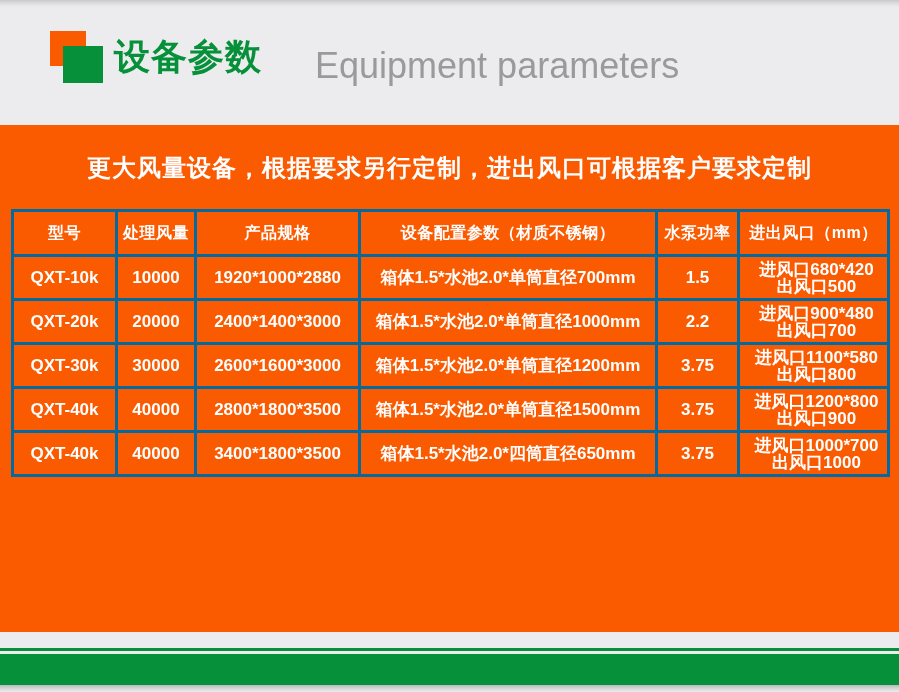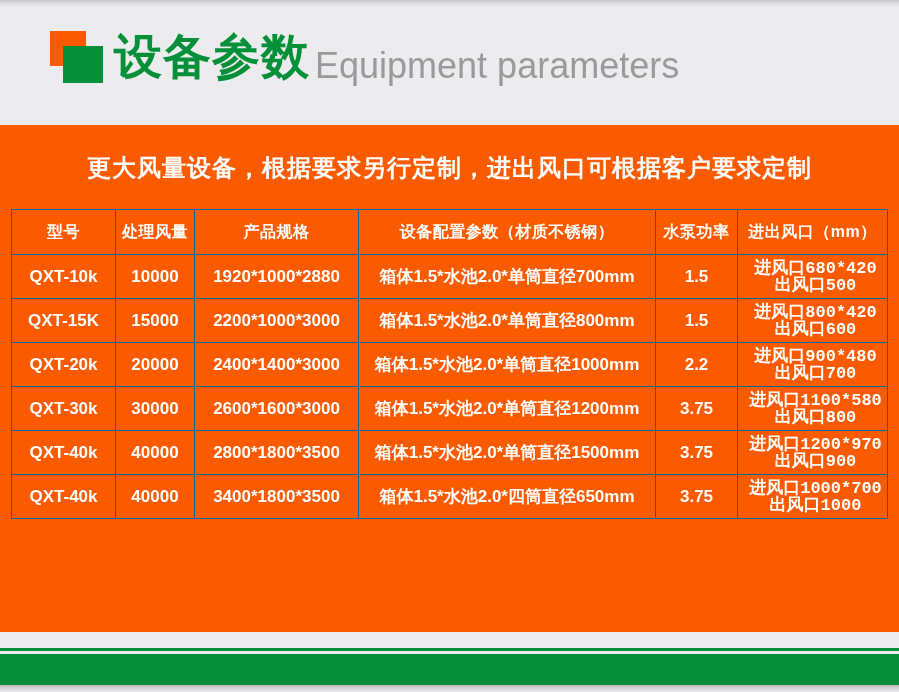--- a/index.html
+++ b/index.html
@@ -18,21 +18,21 @@
   
   .header{
     position:absolute;left:0;top:7px;width:899px;height:118px;
     background:#ececee;
   }
   .logo-mark{position:absolute;left:50px;top:24px;width:56px;height:52px;}
   .logo-sq-orange{position:absolute;left:0;top:0;width:36px;height:35px;background:#fa5a00;}
   .logo-sq-green{position:absolute;left:13px;top:15px;width:40px;height:37px;background:#06903a;}
   .title-cn{
     position:absolute;left:114px;top:24px;
-    font-size:48px;line-height:52px;font-weight:bold;color:#06903a;
+    font-size:36px;line-height:52px;font-weight:bold;color:#06903a;
     letter-spacing:1px;white-space:nowrap;
   }
   .title-en{
     position:absolute;left:315px;top:42px;
     font-size:36px;line-height:33px;color:#9a9a9c;font-weight:normal;
     white-space:nowrap;
   }
   
   .panel{
     position:absolute;left:0;top:125px;width:899px;height:507px;
@@ -44,21 +44,21 @@
     font-size:24px;line-height:34px;letter-spacing:1px;white-space:nowrap;
   }
   
   .spec-table{
     position:absolute;left:11px;top:84px;
     width:877px;
     border-collapse:collapse;
     table-layout:fixed;
   }
   .spec-table td,.spec-table th{
-    border:1px solid #0369a1;
+    border:3px solid #0369a1;
     color:#ffffff;
     background:#fa5a00;
     padding:0 4px;
     height:44px;
     box-sizing:border-box;
     vertical-align:middle;
   }
   .spec-table thead th{
     font-size:16px;font-weight:bold;text-align:center;letter-spacing:0.5px;
     height:45px;
@@ -71,21 +71,20 @@
   .col-spec{width:164px;}
   .col-config{width:297px;}
   .col-pump{width:82px;}
   .col-vent{width:150px;}
   td.vent-cell{
     text-align:left;
     padding-left:10px;
     font-size:14.5px;
     line-height:17px;
     font-weight:bold;
-    font-family:Liberation Mono, monospace;
   }
   td.vent-cell .vl{display:block;white-space:nowrap;}
   
   .gap{
     position:absolute;left:0;top:632px;width:899px;height:18px;background:#ececee;
   }
   .green-line{
     position:absolute;left:0;top:648px;width:899px;height:3px;background:#06903a;
   }
   .green-bar{
@@ -138,31 +137,20 @@
         <td>10000</td>
         <td>1920*1000*2880</td>
         <td>箱体1.5*水池2.0*单筒直径700mm</td>
         <td>1.5</td>
         <td class="vent-cell">
           <span class="vl">进风口680*420</span>
           <span class="vl">出风口500</span>
         </td>
       </tr>
       <tr>
-        <td>QXT-15K</td>
-        <td>15000</td>
-        <td>2200*1000*3000</td>
-        <td>箱体1.5*水池2.0*单筒直径800mm</td>
-        <td>1.5</td>
-        <td class="vent-cell">
-          <span class="vl">进风口800*420</span>
-          <span class="vl">出风口600</span>
-        </td>
-      </tr>
-      <tr>
         <td>QXT-20k</td>
         <td>20000</td>
         <td>2400*1400*3000</td>
         <td>箱体1.5*水池2.0*单筒直径1000mm</td>
         <td>2.2</td>
         <td class="vent-cell">
           <span class="vl">进风口900*480</span>
           <span class="vl">出风口700</span>
         </td>
       </tr>
@@ -177,21 +165,21 @@
           <span class="vl">出风口800</span>
         </td>
       </tr>
       <tr>
         <td>QXT-40k</td>
         <td>40000</td>
         <td>2800*1800*3500</td>
         <td>箱体1.5*水池2.0*单筒直径1500mm</td>
         <td>3.75</td>
         <td class="vent-cell">
-          <span class="vl">进风口1200*970</span>
+          <span class="vl">进风口1200*800</span>
           <span class="vl">出风口900</span>
         </td>
       </tr>
       <tr>
         <td>QXT-40k</td>
         <td>40000</td>
         <td>3400*1800*3500</td>
         <td>箱体1.5*水池2.0*四筒直径650mm</td>
         <td>3.75</td>
         <td class="vent-cell">

